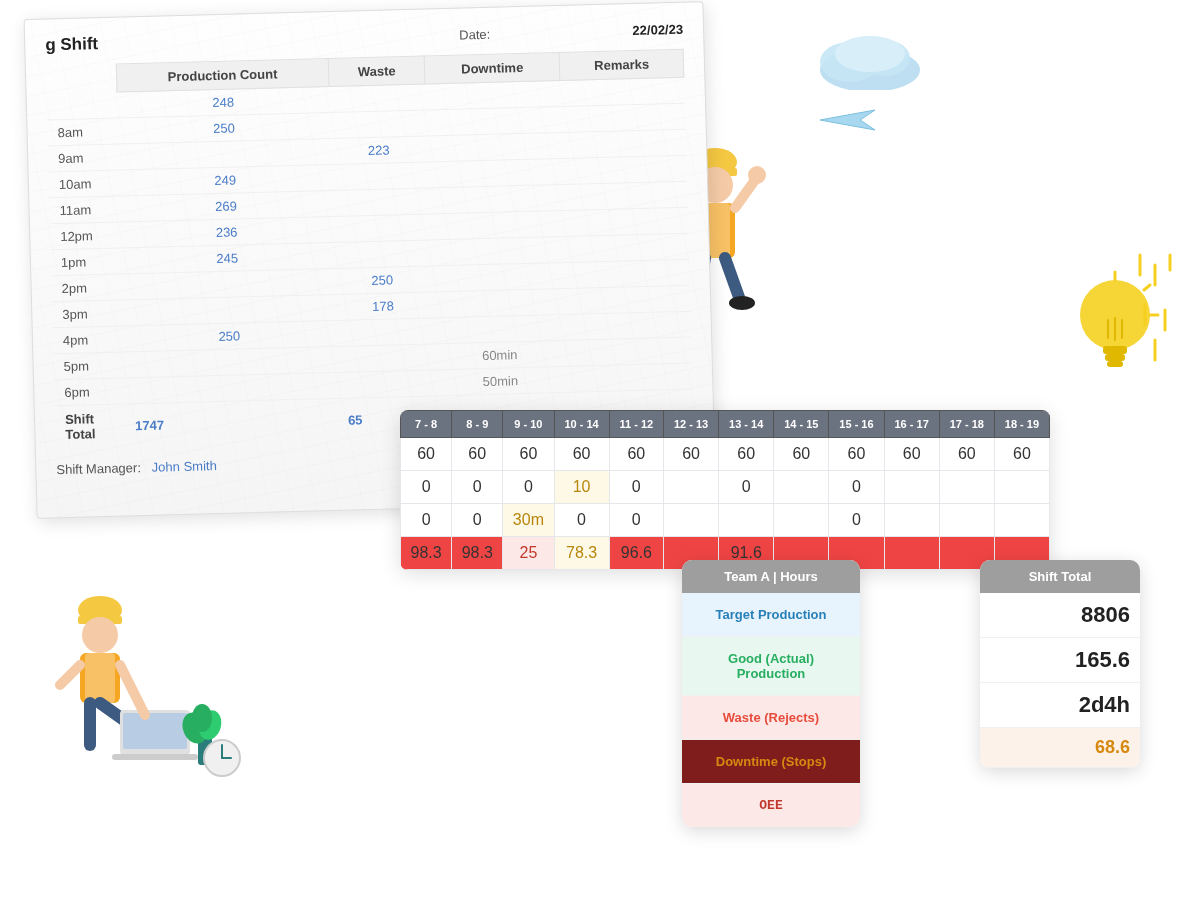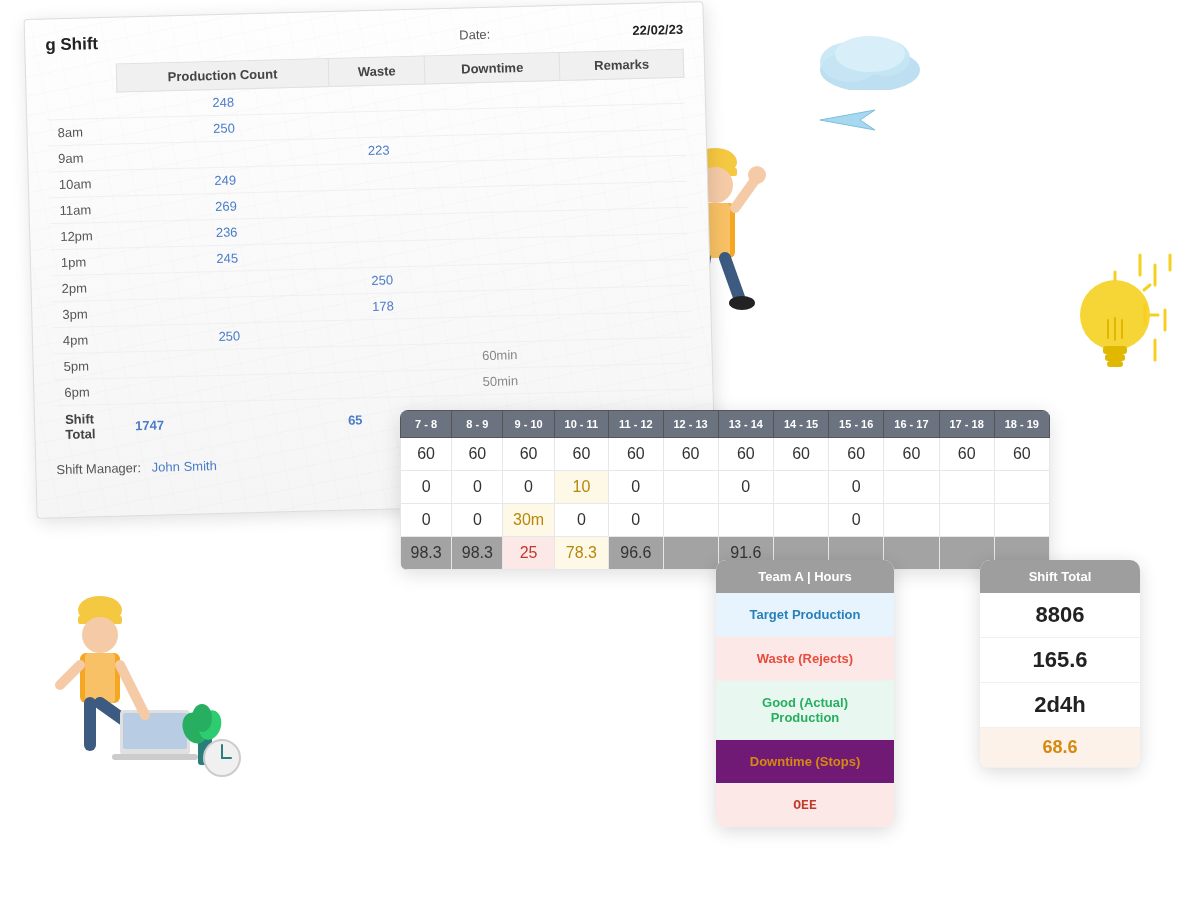--- a/index.html
+++ b/index.html
@@ -119,32 +119,32 @@
       padding: 7px 4px;
       text-align: center;
       border: 1px solid #e5e7eb;
       font-size: 16px;
       font-weight: 500;
     }
     .row-target td { background: #fff; color: #333; }
     .row-good td { background: #fff; color: #333; }
     .row-waste td { background: #fff; color: #333; }
     .row-down td { background: #fff; color: #333; }
-    .row-oee td { background: #a3a3a3; color: #333; }
+    .row-oee td { background: #ef4444; color: #333; }
 
     
     .cell-pink { background: #fde8e8 !important; color: #c0392b !important; }
     .cell-yellow { background: #fef9e7 !important; color: #b7860b !important; }
     .cell-tan { background: #fdf2e9 !important; color: #d68910 !important; }
 
     
     .legend-card {
       position: absolute;
       top: 560px;
-      left: 716px;
+      left: 682px;
       width: 178px;
       background: #fff;
       border-radius: 10px;
       box-shadow: 0 4px 18px rgba(0,0,0,0.15);
       overflow: hidden;
     }
     .legend-header {
       background: #9e9e9e;
       color: #fff;
       padding: 9px 14px;
@@ -156,21 +156,21 @@
       padding: 14px 14px;
       font-size: 13px;
       font-weight: 600;
       text-align: center;
       border-bottom: 1px solid #f0f0f0;
     }
     .legend-item:last-child { border-bottom: none; font-family: Liberation Mono, monospace; }
     .li-target { color: #2980b9; background: #e8f4fd; }
     .li-good { color: #27ae60; background: #e8f8f0; }
     .li-waste { color: #e74c3c; background: #fde8e8; }
-    .li-downtime { color: #d68910; background: #701a75; }
+    .li-downtime { color: #d68910; background: #7f1d1d; }
     .li-oee { color: #c0392b; background: #fde8e8; }
 
     
     .shift-total-card {
       position: absolute;
       top: 560px;
       left: 980px;
       width: 160px;
       background: #fff;
       border-radius: 10px;
@@ -182,21 +182,21 @@
       color: #fff;
       padding: 9px 10px;
       font-size: 13px;
       font-weight: 700;
       text-align: center;
     }
     .st-value {
       padding: 9px 10px;
       font-size: 22px;
       font-weight: 700;
-      text-align: center;
+      text-align: right;
       border-bottom: 1px solid #f0f0f0;
       color: #222;
     }
     .st-value.v-oee { color: #d68910; background: #fdf2e9; font-size: 18px; }
 
     
     .deco-cloud1 {
       position: absolute;
       top: 30px;
       left: 810px;
@@ -490,21 +490,21 @@
   </div>
 </div>
 
 <div class="prod-grid">
   <table>
     <thead>
       <tr>
         <th>7 - 8</th>
         <th>8 - 9</th>
         <th>9 - 10</th>
-        <th>10 - 11</th>
+        <th>10 - 14</th>
         <th>11 - 12</th>
         <th>12 - 13</th>
         <th>13 - 14</th>
         <th>14 - 15</th>
         <th>15 - 16</th>
         <th>16 - 17</th>
         <th>17 - 18</th>
         <th>18 - 19</th>
       </tr>
     </thead>
@@ -570,22 +570,22 @@
           <td></td>
           <td></td>
       </tr>
     </tbody>
   </table>
 </div>
 
 <div class="legend-card">
   <div class="legend-header">Team A | Hours</div>
   <div class="legend-item li-target">Target Production</div>
+  <div class="legend-item li-good">Good (Actual) Production</div>
   <div class="legend-item li-waste">Waste (Rejects)</div>
-  <div class="legend-item li-good">Good (Actual) Production</div>
   <div class="legend-item li-downtime">Downtime (Stops)</div>
   <div class="legend-item li-oee">OEE</div>
 </div>
 
 <div class="shift-total-card">
   <div class="st-header">Shift Total</div>
   <div class="st-value">8806</div>
   <div class="st-value">165.6</div>
   <div class="st-value">2d4h</div>
   <div class="st-value v-oee">68.6</div>

